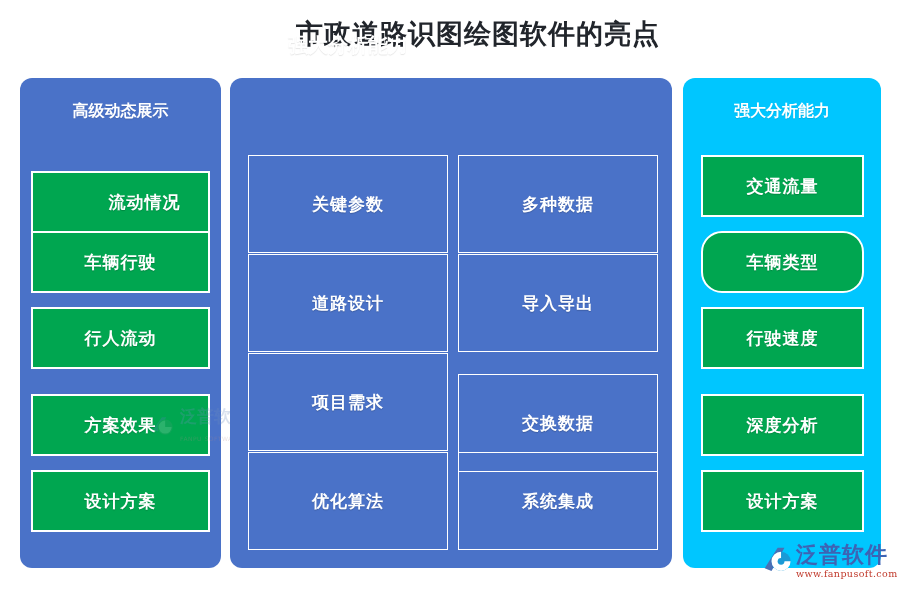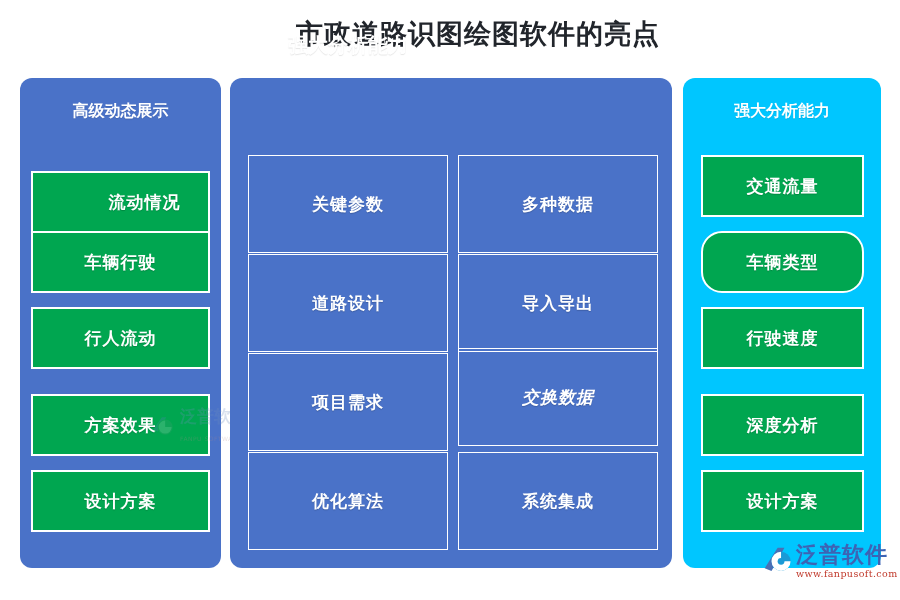--- a/index.html
+++ b/index.html
@@ -130,21 +130,21 @@
   .col-mid-a .item-box { left: 248px; width: 200px; height: 98px; }
   .col-mid-a .item-box:nth-child(1) { top: 155px; }
   .col-mid-a .item-box:nth-child(2) { top: 254px; }
   .col-mid-a .item-box:nth-child(3) { top: 353px; }
   .col-mid-a .item-box:nth-child(4) { top: 452px; }
 
   
   .col-mid-b .item-box { left: 458px; width: 200px; height: 98px; }
   .col-mid-b .item-box:nth-child(1) { top: 155px; }
   .col-mid-b .item-box:nth-child(2) { top: 254px; }
-  .col-mid-b .item-box:nth-child(3) { top: 348px; font-style: italic; }
+  .col-mid-b .item-box:nth-child(3) { top: 374px; }
   .col-mid-b .item-box:nth-child(4) { top: 452px; }
 
   
   .col-right .item-box { left: 701px; width: 163px; height: 62px; }
   .col-right .item-box:nth-child(1) { top: 155px; }
   .col-right .item-box:nth-child(2) { top: 231px; border-radius: 21px; }
   .col-right .item-box:nth-child(3) { top: 307px; }
   .col-right .item-box:nth-child(4) { top: 394px; }
   .col-right .item-box:nth-child(5) { top: 470px; }
 

